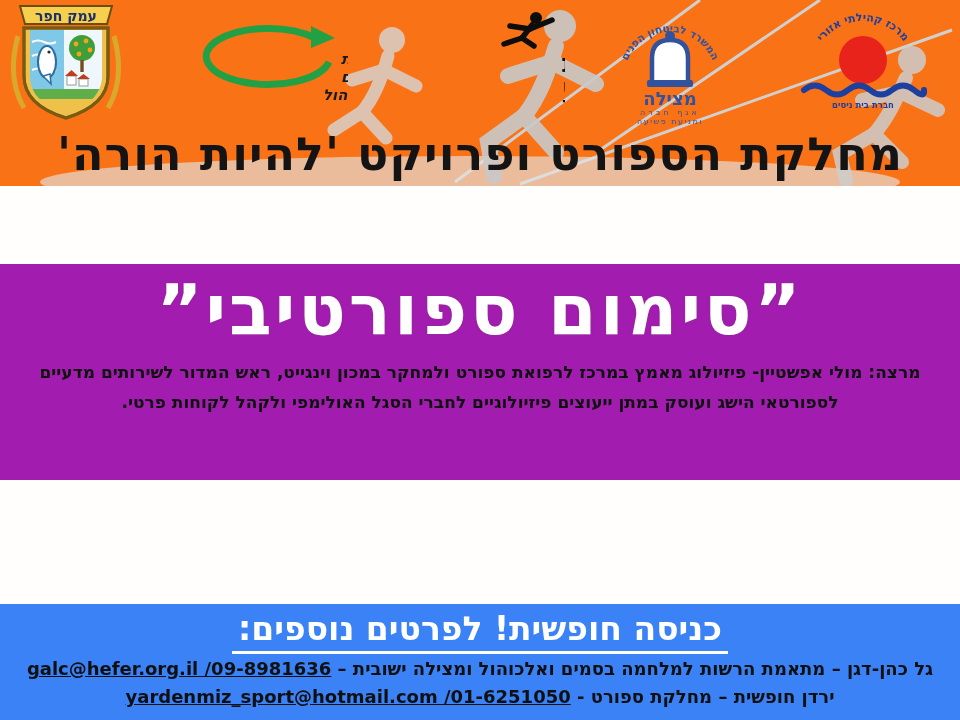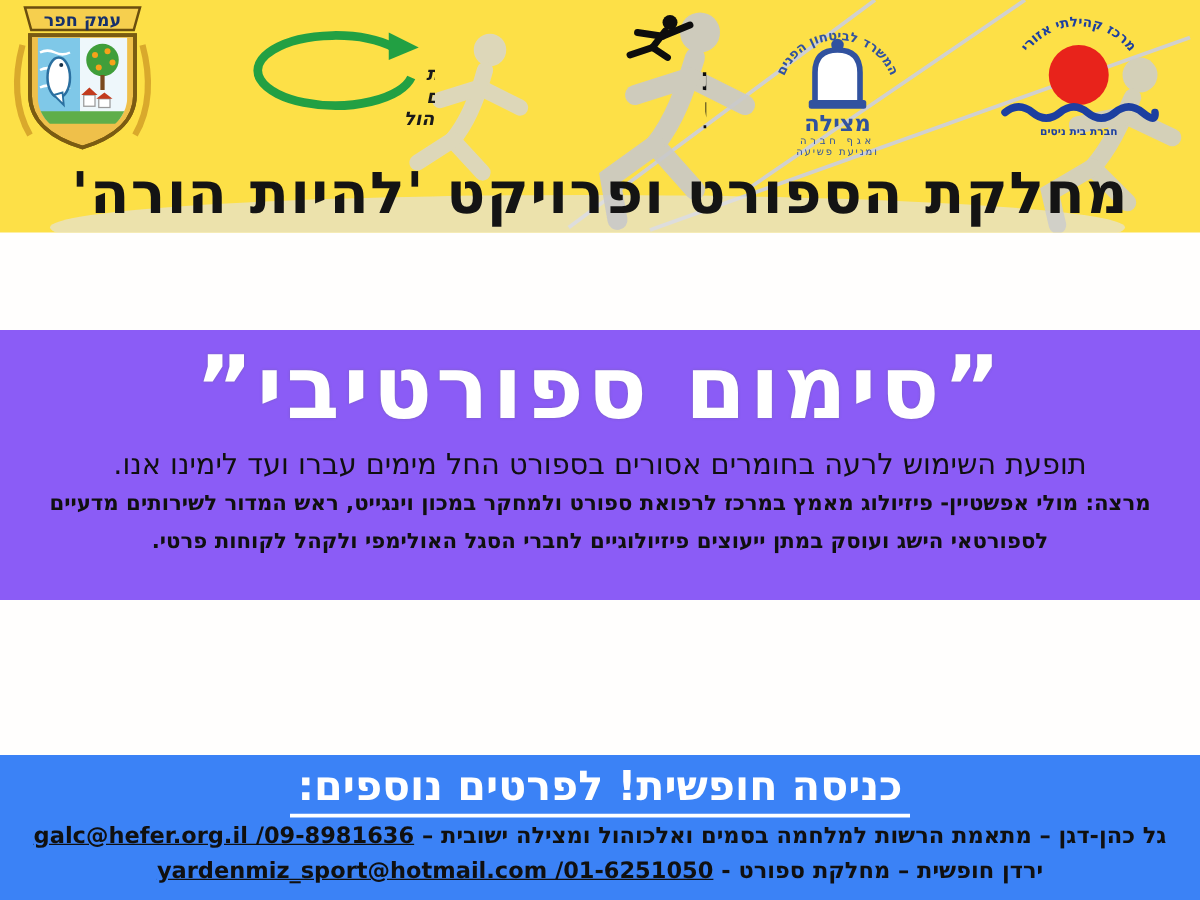--- a/index.html
+++ b/index.html
@@ -2,21 +2,21 @@
 <html lang="he" dir="rtl"><head>
 <meta charset="utf-8">
 <style>
   html,body{margin:0;padding:0;background:#ffffff;}
   .poster{
     position:relative;width:960px;height:720px;background:#fffefd;
     overflow:hidden;direction:rtl;
     font-family:"DejaVu Sans","Liberation Sans",sans-serif;
   }
   
-  .header{position:absolute;top:0;right:0;left:0;height:186px;background:#fde047;}
+  .header{position:absolute;top:0;right:0;left:0;height:186px;background:#f97316;}
   .bg-silhouettes{position:absolute;top:0;right:0;left:0;height:186px;z-index:0;}
   .logo{position:absolute;z-index:2;}
   .logo-muni{top:4px;right:834px;}       
   .logo-authority{top:22px;right:612px;} 
   .logo-sports{top:10px;right:395px;}    
   .logo-metzila{top:6px;right:217px;}    
   .logo-community{top:8px;right:22px;}   
   .main-title{
     position:absolute;bottom:2px;right:0;left:0;z-index:3;
     text-align:center;font-size:46px;font-weight:bold;color:#141414;
@@ -29,21 +29,21 @@
     background:#d3d3d3;display:flex;align-items:center;justify-content:center;
     z-index:2;
   }
   .invite-bar span{
     font-family:"DejaVu Serif","Liberation Serif",serif;
     font-weight:bold;font-size:38px;color:#121212;letter-spacing:1px;
   }
   
   .green-section{
     position:absolute;top:264px;right:0;left:0;height:216px;
-    background:#8b5cf6;text-align:center;z-index:2;
+    background:#a21caf;text-align:center;z-index:2;
   }
   .lecture-headline{
     font-size:70px;line-height:92px;font-weight:bold;color:#ffffff;
     letter-spacing:3px;text-shadow:0 0 2px rgba(90,110,70,.35);
   }
   .lecture-intro{
     margin:2px 12px 0;font-size:23px;line-height:29px;color:#101010;font-weight:normal;
   }
   .lecture-bio{
     margin:1px 10px 0;font-size:17px;line-height:30px;color:#101010;font-weight:bold;
@@ -219,21 +219,20 @@
         <text x="75" y="100" text-anchor="middle" font-size="8.5" font-weight="bold" fill="#1c3fa0">חברת בית ניסים</text>
       </svg>
     </div>
 
     <div class="main-title">מחלקת הספורט ופרויקט 'להיות הורה'</div>
   </div>
 
 
   <div class="green-section">
     <div class="lecture-headline">”סימום ספורטיבי”</div>
-    <p class="lecture-intro">תופעת השימוש לרעה בחומרים אסורים בספורט החל מימים עברו ועד לימינו אנו.</p>
     <p class="lecture-bio">מרצה: מולי אפשטיין- פיזיולוג מאמץ במרכז לרפואת ספורט ולמחקר במכון וינגייט, ראש המדור לשירותים מדעיים לספורטאי הישג ועוסק במתן ייעוצים פיזיולוגיים לחברי הסגל האולימפי ולקהל לקוחות פרטי.</p>
   </div>
 
 
   <div class="purple-section">
     <div>
       <span class="free-entry">כניסה חופשית! לפרטים נוספים:</span>
     </div>
     <div class="contact-line">
       <span>גל כהן-דגן – מתאמת הרשות למלחמה בסמים ואלכוהול ומצילה ישובית –</span>

